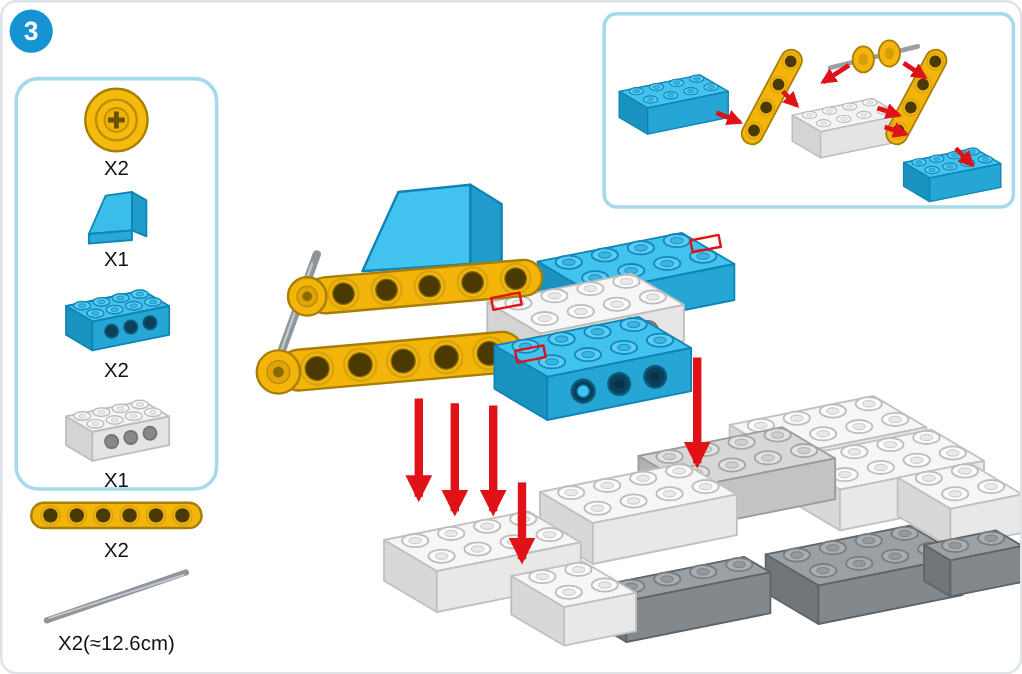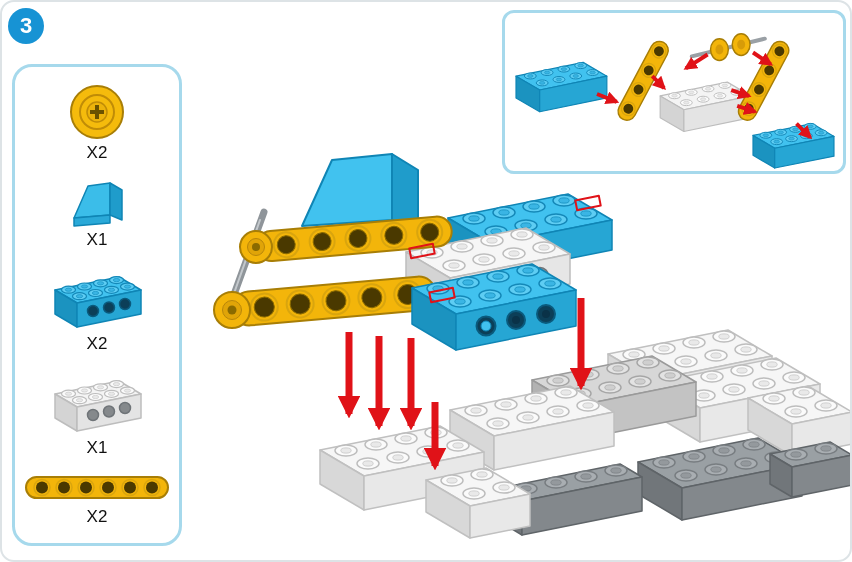--- a/index.html
+++ b/index.html
@@ -2,21 +2,21 @@
 <html><head>
 <meta charset="utf-8">
 <style>
   html,body{margin:0;padding:0;background:#fff;}
   .page{position:relative;width:852px;height:562px;background:#fff;border:2px solid #dde3e6;
         border-radius:14px;box-sizing:border-box;overflow:hidden;
         font-family:"Liberation Sans",sans-serif;}
   .badge{position:absolute;left:6px;top:6px;width:36px;height:36px;border-radius:50%;
          background:#1793d4;color:#fff;font-weight:bold;font-size:22px;
          display:flex;align-items:center;justify-content:center;z-index:5;}
-  .parts{position:absolute;left:10px;top:62px;width:170px;height:482px;border:3px solid #a6d9ec;
+  .parts{position:absolute;left:10px;top:62px;width:170px;height:345px;border:3px solid #a6d9ec;
          border-radius:20px;box-sizing:border-box;background:#fff;display:flex;flex-direction:column;
          align-items:center;justify-content:space-evenly;padding:4px 0;z-index:4;}
   .part{display:flex;flex-direction:column;align-items:center;}
   .count{font-size:17px;color:#111;margin-top:2px;white-space:nowrap;}
   .inset{position:absolute;left:500px;top:8px;width:344px;height:164px;border:3px solid #a6d9ec;
          border-radius:12px;box-sizing:border-box;background:#fff;z-index:4;}
   .inset svg{display:block;margin:0 auto;}
   .main-art{position:absolute;left:0;top:0;z-index:1;}
 </style>
 </head>
@@ -379,20 +379,27 @@
         <circle cx="86" cy="18.5" r="8" fill="none" stroke="#d9a50e" stroke-width="1.5"></circle>
           <circle cx="86" cy="18.5" r="6" fill="#4a3900"></circle>
         <circle cx="108" cy="18.5" r="8" fill="none" stroke="#d9a50e" stroke-width="1.5"></circle>
           <circle cx="108" cy="18.5" r="6" fill="#4a3900"></circle>
         <circle cx="130" cy="18.5" r="8" fill="none" stroke="#d9a50e" stroke-width="1.5"></circle>
           <circle cx="130" cy="18.5" r="6" fill="#4a3900"></circle>
       </svg>
       <div class="count">X2</div>
     </div>
 
+    <div class="part">
+      <svg width="140" height="56" viewBox="0 0 140 56">
+        <line x1="12" y1="48" x2="128" y2="8" stroke="#90969b" stroke-width="5" stroke-linecap="round"></line>
+        <line x1="14" y1="46" x2="126" y2="10" stroke="#c6cbce" stroke-width="1.5" stroke-linecap="round"></line>
+      </svg>
+      <div class="count">X2(≈12.6cm)</div>
+    </div>
 
   </aside>
 
   <div class="inset">
     <svg width="338" height="158" viewBox="0 0 340 160">
       <defs>
         <marker id="arrI" viewBox="0 0 10 10" refX="8" refY="5" markerWidth="3.4" markerHeight="3.4" orient="auto-start-reverse">
           <path d="M0,0 L10,5 L0,10 z" fill="#e01218"></path>
         </marker>
         <g id="isb">

